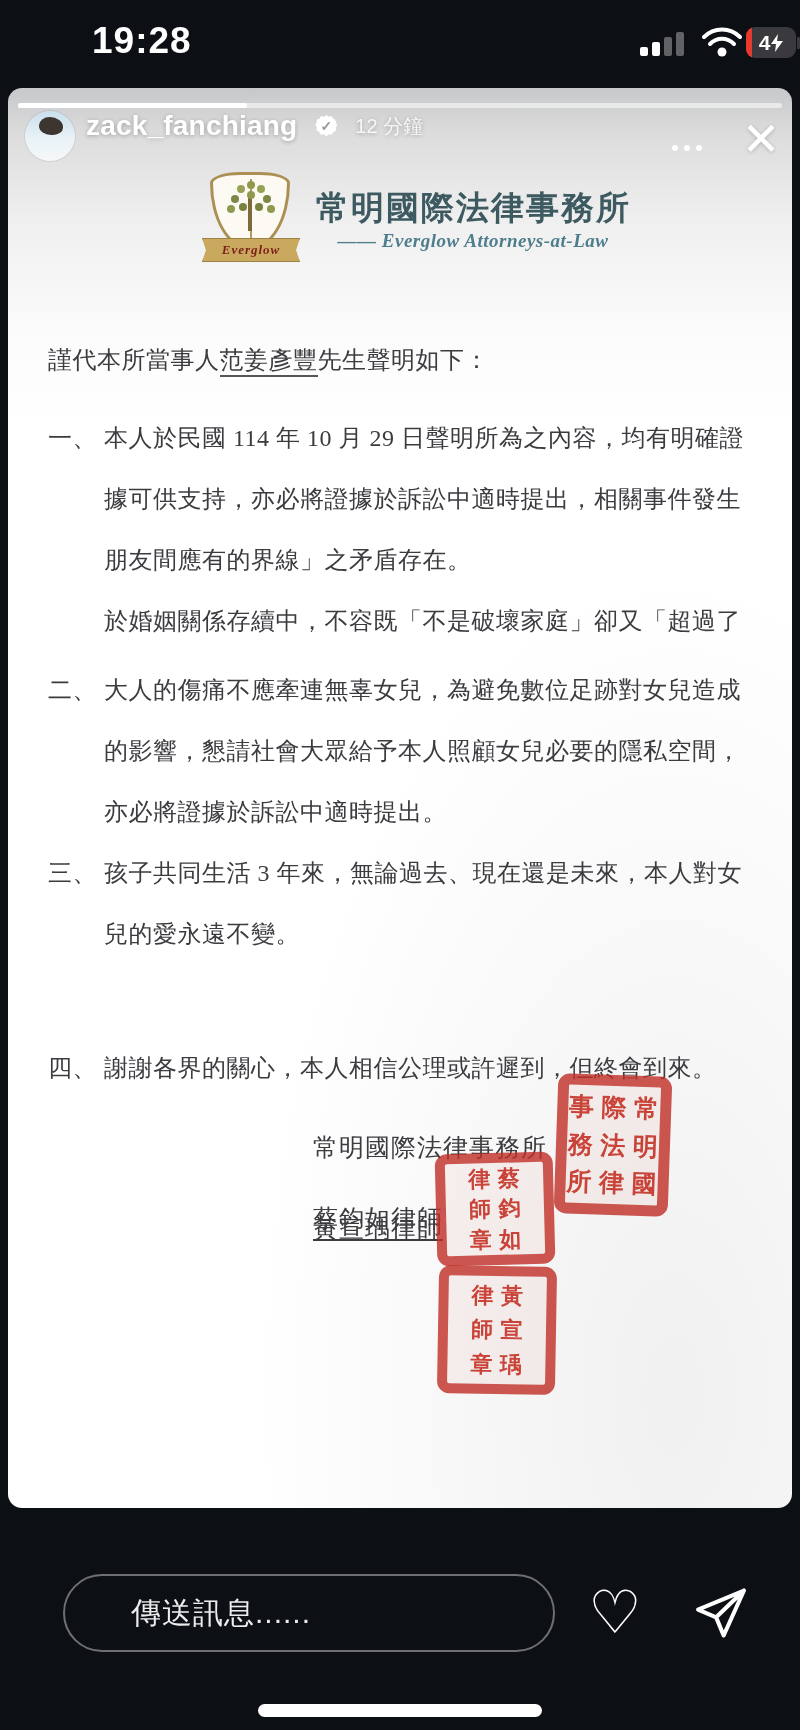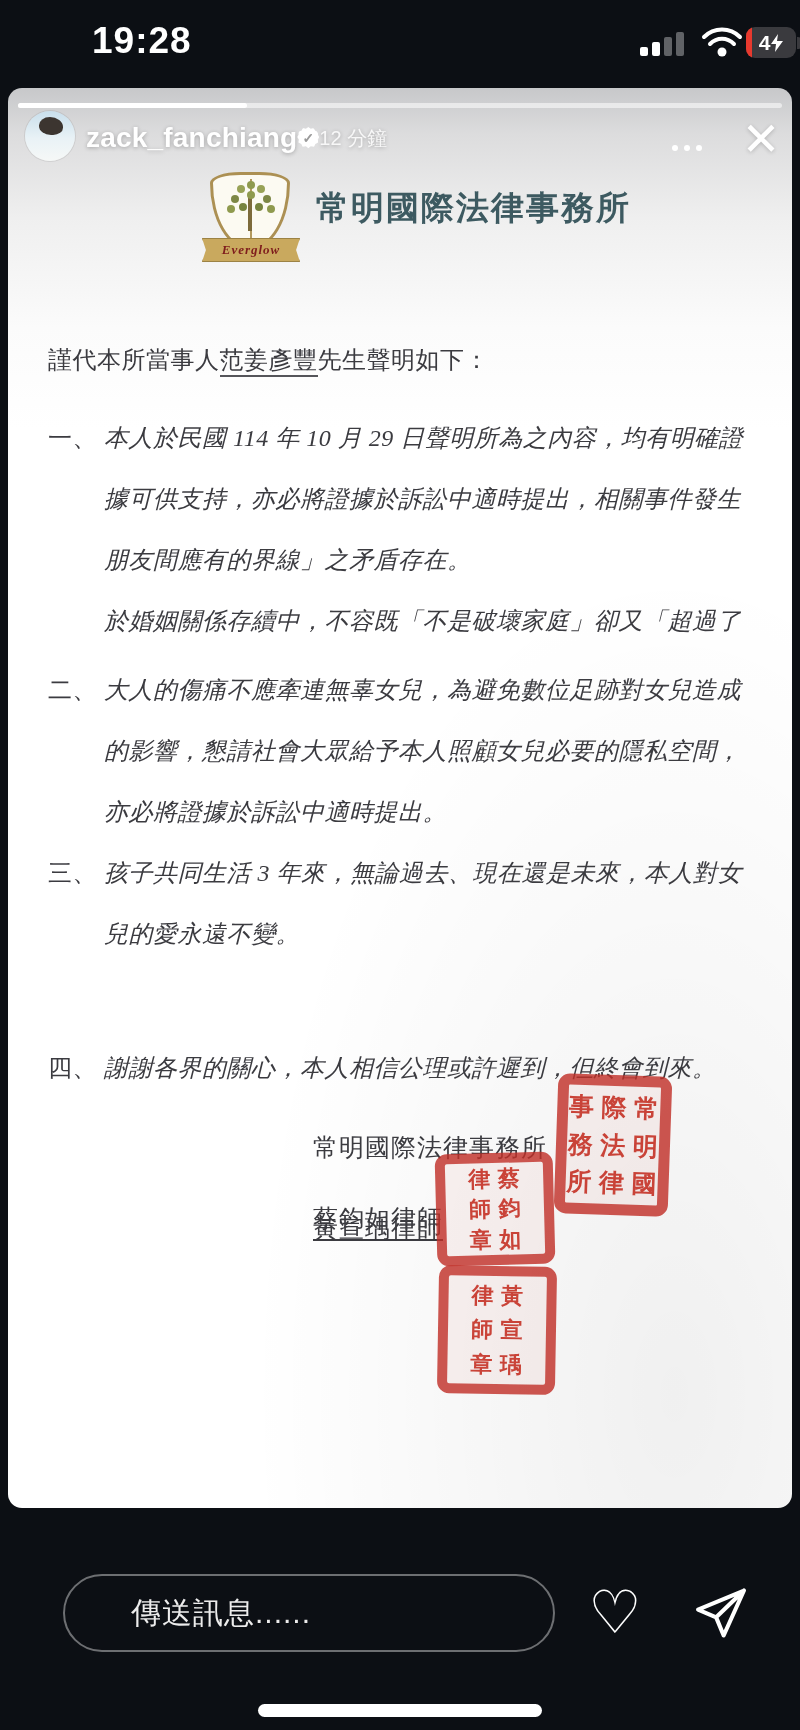--- a/index.html
+++ b/index.html
@@ -23,21 +23,21 @@
   .card{position:absolute;left:8px;top:88px;width:784px;height:1420px;border-radius:14px;overflow:hidden;
         background:
           radial-gradient(ellipse at 85% 92%, rgba(0,0,0,0.06), transparent 45%),
           linear-gradient(180deg,#c7c8ca 0px,#dcdcdd 45px,#efefef 130px,#fbfbfb 240px,#ffffff 340px,#ffffff 100%);}
   .progress{position:absolute;left:10px;top:15px;width:764px;height:5px;border-radius:3px;background:rgba(255,255,255,0.55);}
   .progress .fill{height:100%;border-radius:3px;background:#ffffff;}
   .avatar{position:absolute;left:17px;top:23px;width:50px;height:50px;border-radius:50%;
           background:linear-gradient(180deg,#c9dfec 0%,#e9f2f6 55%,#f6f8f7 100%);
           box-shadow:0 0 0 1px rgba(0,0,0,0.08);overflow:hidden;}
   .avatar::after{content:"";position:absolute;left:14px;top:6px;width:24px;height:18px;border-radius:50% 60% 45% 55%;background:#3c3530;}
-  .hmeta{position:absolute;left:78px;top:33px;height:34px;display:flex;align-items:center;gap:0;
+  .hmeta{position:absolute;left:78px;top:21px;height:34px;display:flex;align-items:center;gap:18px;
          text-shadow:0 1px 4px rgba(0,0,0,0.28);}
   .uname{color:#fff;font-size:28px;font-weight:700;letter-spacing:0.2px;}
   .vbadge{width:22px;height:22px;border-radius:50%;background:#fff;display:flex;align-items:center;justify-content:center;
           color:#9a9a9a;font-size:14px;font-weight:700;text-shadow:none;
           clip-path:polygon(50% 0%,61% 8%,75% 5%,81% 17%,95% 21%,94% 35%,100% 45%,93% 57%,95% 71%,82% 77%,76% 90%,61% 88%,50% 97%,39% 88%,24% 90%,18% 77%,5% 71%,7% 57%,0% 45%,6% 35%,5% 21%,19% 17%,25% 5%,39% 8%);}
   .tstamp{color:rgba(255,255,255,0.85);font-size:20px;}
   .dots{position:absolute;left:664px;top:57px;display:flex;gap:6px;cursor:pointer;}
   .dots i{width:6px;height:6px;border-radius:50%;background:#fff;}
   .closex{position:absolute;left:726px;top:24px;width:54px;height:54px;display:flex;align-items:center;justify-content:center;
           color:#fff;font-size:46px;font-weight:200;cursor:pointer;text-shadow:0 1px 4px rgba(0,0,0,0.2);}
@@ -59,21 +59,21 @@
   .firmen{position:absolute;left:300px;top:142px;width:330px;text-align:center;font-family:"Liberation Serif",serif;
           font-style:italic;font-size:19px;font-weight:700;color:#4e7e8c;letter-spacing:0.5px;white-space:nowrap;}
 
   
   .doc{position:absolute;left:0;top:0;width:784px;color:#3b3b40;
        font-family:"Liberation Serif","DejaVu Serif",serif;font-size:24px;letter-spacing:0.5px;}
   .intro{position:absolute;left:40px;top:242px;height:61px;line-height:61px;white-space:nowrap;}
   .intro .client{border-bottom:2px solid #55555a;padding-bottom:2px;}
   .para{position:absolute;left:40px;display:flex;}
   .para .pnum{width:56px;line-height:61px;flex:none;}
-  .para .pline{height:61px;line-height:61px;white-space:nowrap;font-style:italic;}
+  .para .pline{height:61px;line-height:61px;white-space:nowrap;}
   .para-0{top:320px;} .para-1{top:572px;} .para-2{top:755px;} .para-3{top:950px;}
 
   
   .sig-line{position:absolute;left:305px;height:34px;line-height:34px;white-space:nowrap;
             color:#3b3b40;font-family:"Liberation Serif",serif;font-size:25px;letter-spacing:1px;}
   .sig-firm{top:1043px;} .sig-l1{top:1114px;} .sig-l2{top:1124px;text-decoration:underline;}
 
   
   .seal{position:absolute;border:10px solid rgba(193,48,40,0.8);border-radius:12px;background:rgba(212,72,56,0.06);
         display:flex;flex-direction:column;justify-content:space-evenly;align-items:center;box-sizing:border-box;}
@@ -145,20 +145,21 @@
 
   <div class="shield">
     <span class="line"></span>
     <span class="trunk"></span>
     <span class="leaves"></span>
   </div>
   <div class="banner">
     <span>Everglow</span>
   </div>
   <div class="firmname">常明國際法律事務所</div>
+  <div class="firmen">—— Everglow Attorneys-at-Law</div>
 
   <div class="doc">
     <div class="intro">
       <span>謹代本所當事人</span><span class="client">范姜彥豐</span><span>先生聲明如下：</span>
     </div>
     <div>
         <div class="para para-0">
           <span class="pnum">一、</span>
           <div class="plines">
             <div class="pline">本人於民國 114 年 10 月 29 日聲明所為之內容，均有明確證</div>

